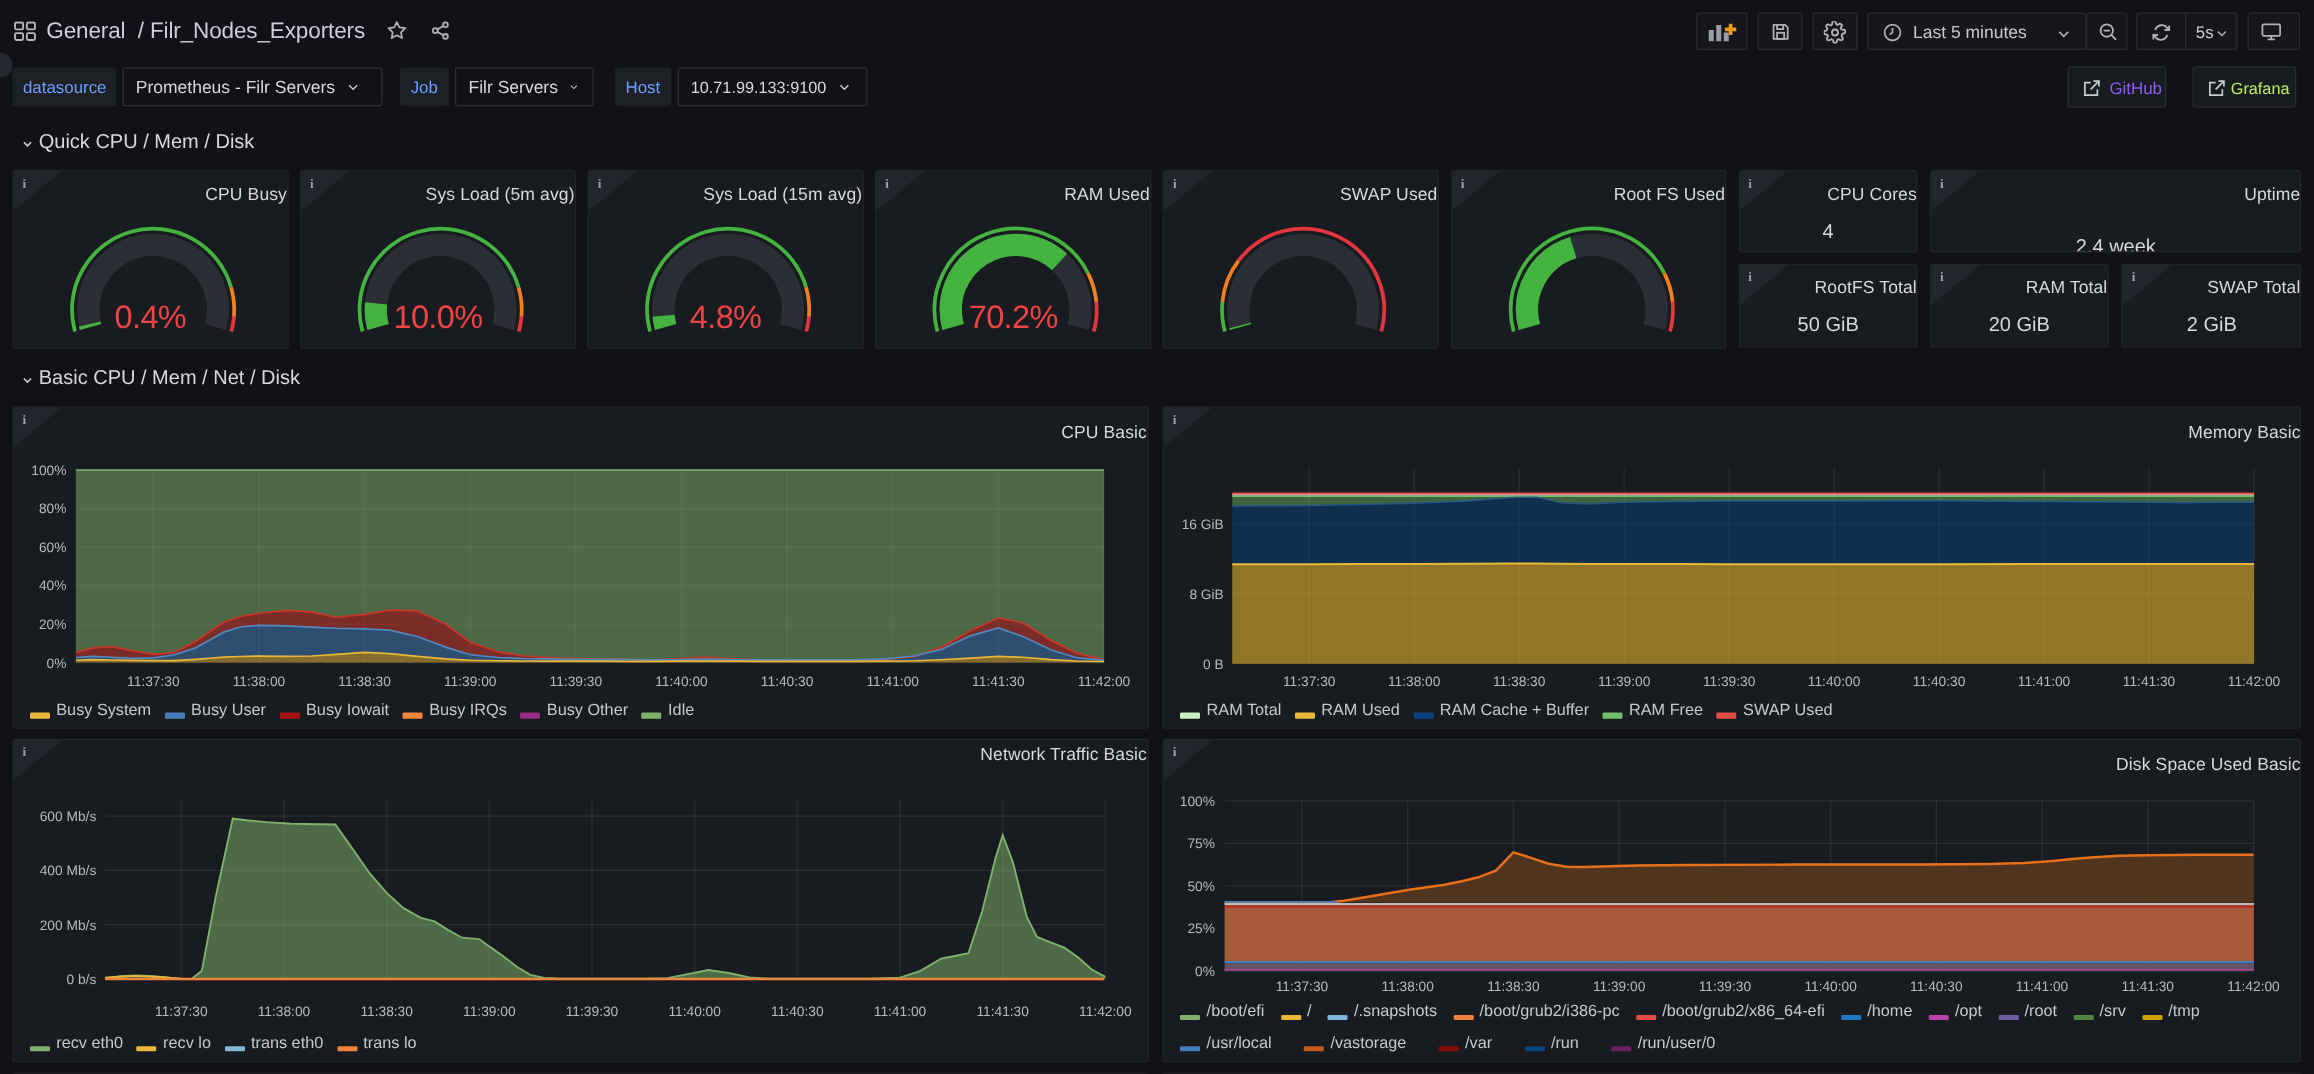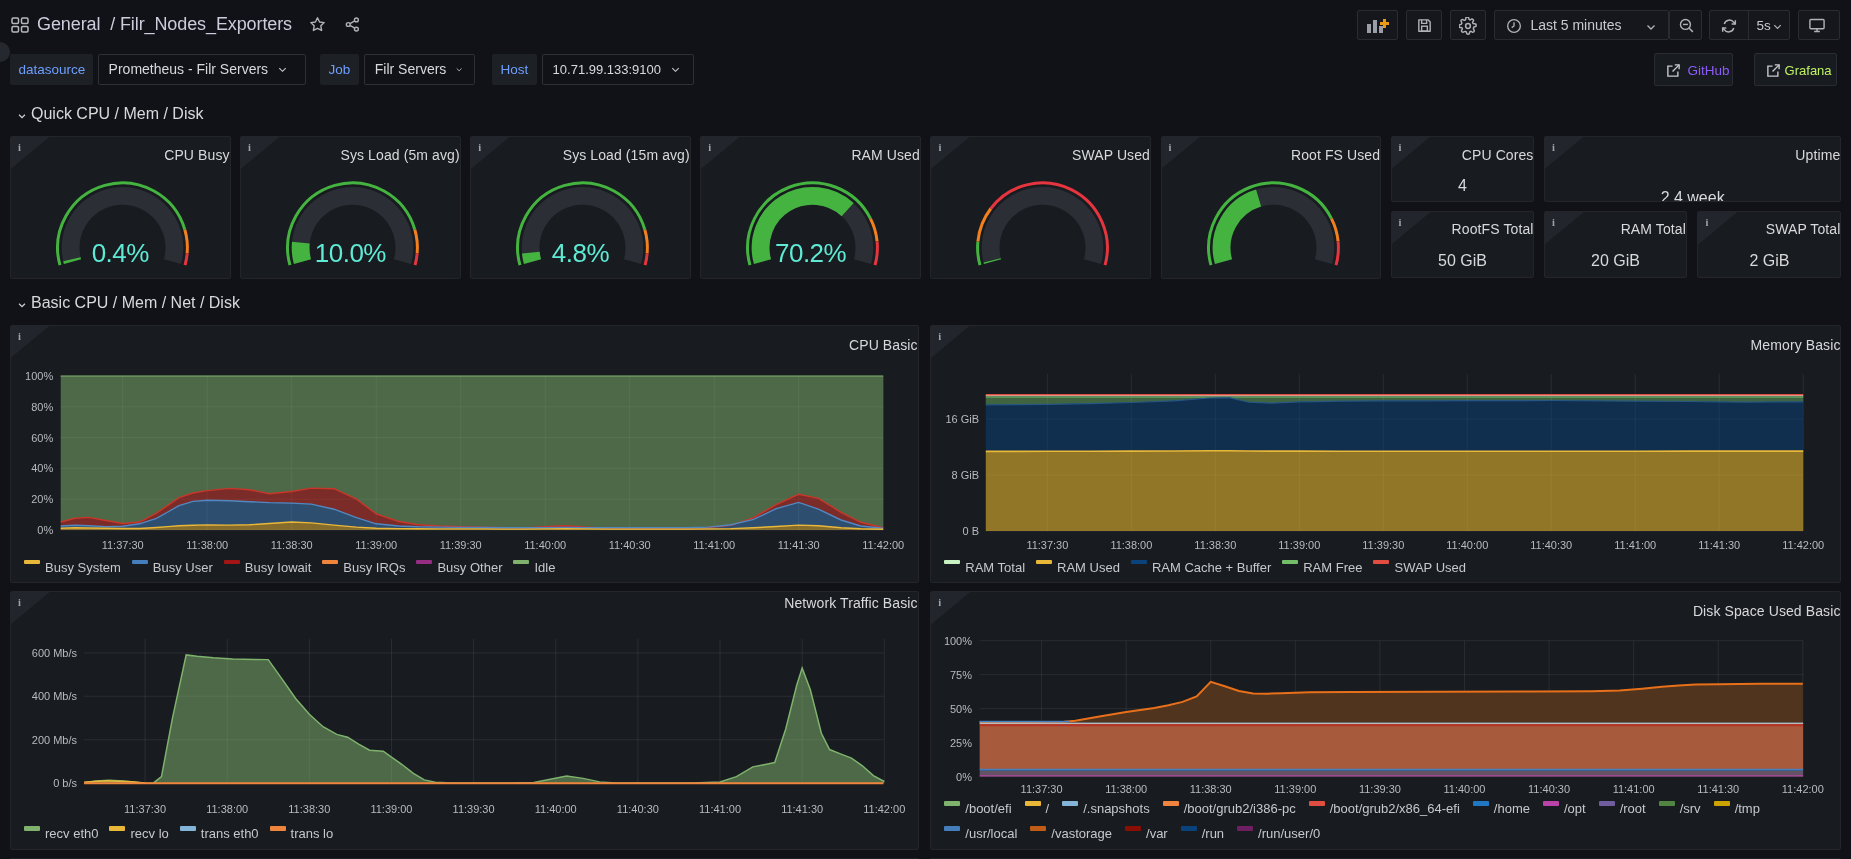--- a/index.html
+++ b/index.html
@@ -1,23 +1,23 @@
 <!DOCTYPE html>
 <html><head><meta charset="utf-8"><style>
 *{margin:0;padding:0;box-sizing:border-box}
 body{width:1851px;height:859px;background:#111217;font-family:"Liberation Sans",sans-serif;position:relative;overflow:hidden;color:#d8d9da}
 .panel{position:absolute;background:#181b1f;border:1px solid #23252b;border-radius:2px;overflow:hidden}
 .fold{position:absolute;left:-1px;top:-1px;width:41px;height:34px;background:#22262c;clip-path:polygon(0 0,100% 0,0 100%)}
 .infoi{position:absolute;left:7px;top:5px;font-size:10.5px;font-weight:700;color:#9fa3ab;font-family:"Liberation Serif",serif}
 .ptitle{position:absolute;width:100%;text-align:right;font-size:14px;font-weight:500;color:#d8d9da;letter-spacing:.1px}
-.gval{position:absolute;width:100%;text-align:center;top:101px;font-size:26px;font-weight:500;color:#5eead4;letter-spacing:-0.5px}
+.gval{position:absolute;width:100%;text-align:center;top:101px;font-size:26px;font-weight:500;color:#ef4444;letter-spacing:-0.5px}
 .sval{position:absolute;width:100%;text-align:center;font-size:16px;font-weight:500;color:#d8d9da}
 .axlab{font-size:11px;fill:#b7bac0;font-family:"Liberation Sans",sans-serif}
 .legend{position:absolute;display:flex;align-items:center;font-size:13px;color:#c7c8cc;white-space:nowrap}
-.li{display:flex;align-items:flex-start}
+.li{display:flex;align-items:flex-end}
 .sw{display:inline-block;width:16px;height:4.5px;border-radius:1px;margin-right:5px}
 .sechead{position:absolute;font-size:16px;font-weight:500;color:#d8d9da}
 .navbtn{position:absolute;background:#15171c;border:1px solid #2a2c33;border-radius:2px}
 .vlabel{position:absolute;background:#1d2025;border-radius:2px;color:#6e9fff;font-size:13.5px;font-weight:500;display:flex;align-items:center;justify-content:center}
 .vvalue{position:absolute;background:#111217;border:1px solid #2e3036;border-radius:2px;color:#d8d9da;font-size:14px;display:flex;align-items:center;padding:0 10px;white-space:nowrap}
 </style></head><body>
 
 <svg style="position:absolute;left:11px;top:17px" width="18" height="16" viewBox="0 0 18 16">
     <rect x="1" y="1" width="6.5" height="5.5" rx="1.2" stroke="#b6b8be" stroke-width="1.5" fill="none"></rect>
     <rect x="1" y="9.5" width="6.5" height="5.5" rx="1.2" stroke="#b6b8be" stroke-width="1.5" fill="none"></rect>
@@ -432,21 +432,21 @@
       <span class="li"><span class="sw" style="background:#eab839"></span>/</span>
       <span class="li"><span class="sw" style="background:#82b5d8"></span>/.snapshots</span>
       <span class="li"><span class="sw" style="background:#ef843c"></span>/boot/grub2/i386-pc</span>
       <span class="li"><span class="sw" style="background:#e24d42"></span>/boot/grub2/x86_64-efi</span>
       <span class="li"><span class="sw" style="background:#1f78c1"></span>/home</span>
       <span class="li"><span class="sw" style="background:#ba43a9"></span>/opt</span>
       <span class="li"><span class="sw" style="background:#705da0"></span>/root</span>
       <span class="li"><span class="sw" style="background:#508642"></span>/srv</span>
       <span class="li"><span class="sw" style="background:#cca300"></span>/tmp</span>
     </div>
-    <div class="legend" style="left:13px;top:234px;column-gap:13px">
+    <div class="legend" style="left:13px;top:234px;column-gap:26px">
       <span class="li"><span class="sw" style="background:#447ebc"></span>/usr/local</span>
       <span class="li"><span class="sw" style="background:#c15c17"></span>/vastorage</span>
       <span class="li"><span class="sw" style="background:#890f02"></span>/var</span>
       <span class="li"><span class="sw" style="background:#0a437c"></span>/run</span>
       <span class="li"><span class="sw" style="background:#6d1f62"></span>/run/user/0</span>
     </div>
 </div>
 <div style="position:absolute;left:10px;top:857.5px;width:908.6px;height:1.5px;background:#1d2026;border-radius:2px 2px 0 0"></div>
 <div style="position:absolute;left:930.3px;top:857.5px;width:911.2px;height:1.5px;background:#1d2026;border-radius:2px 2px 0 0"></div>
 </body></html>

